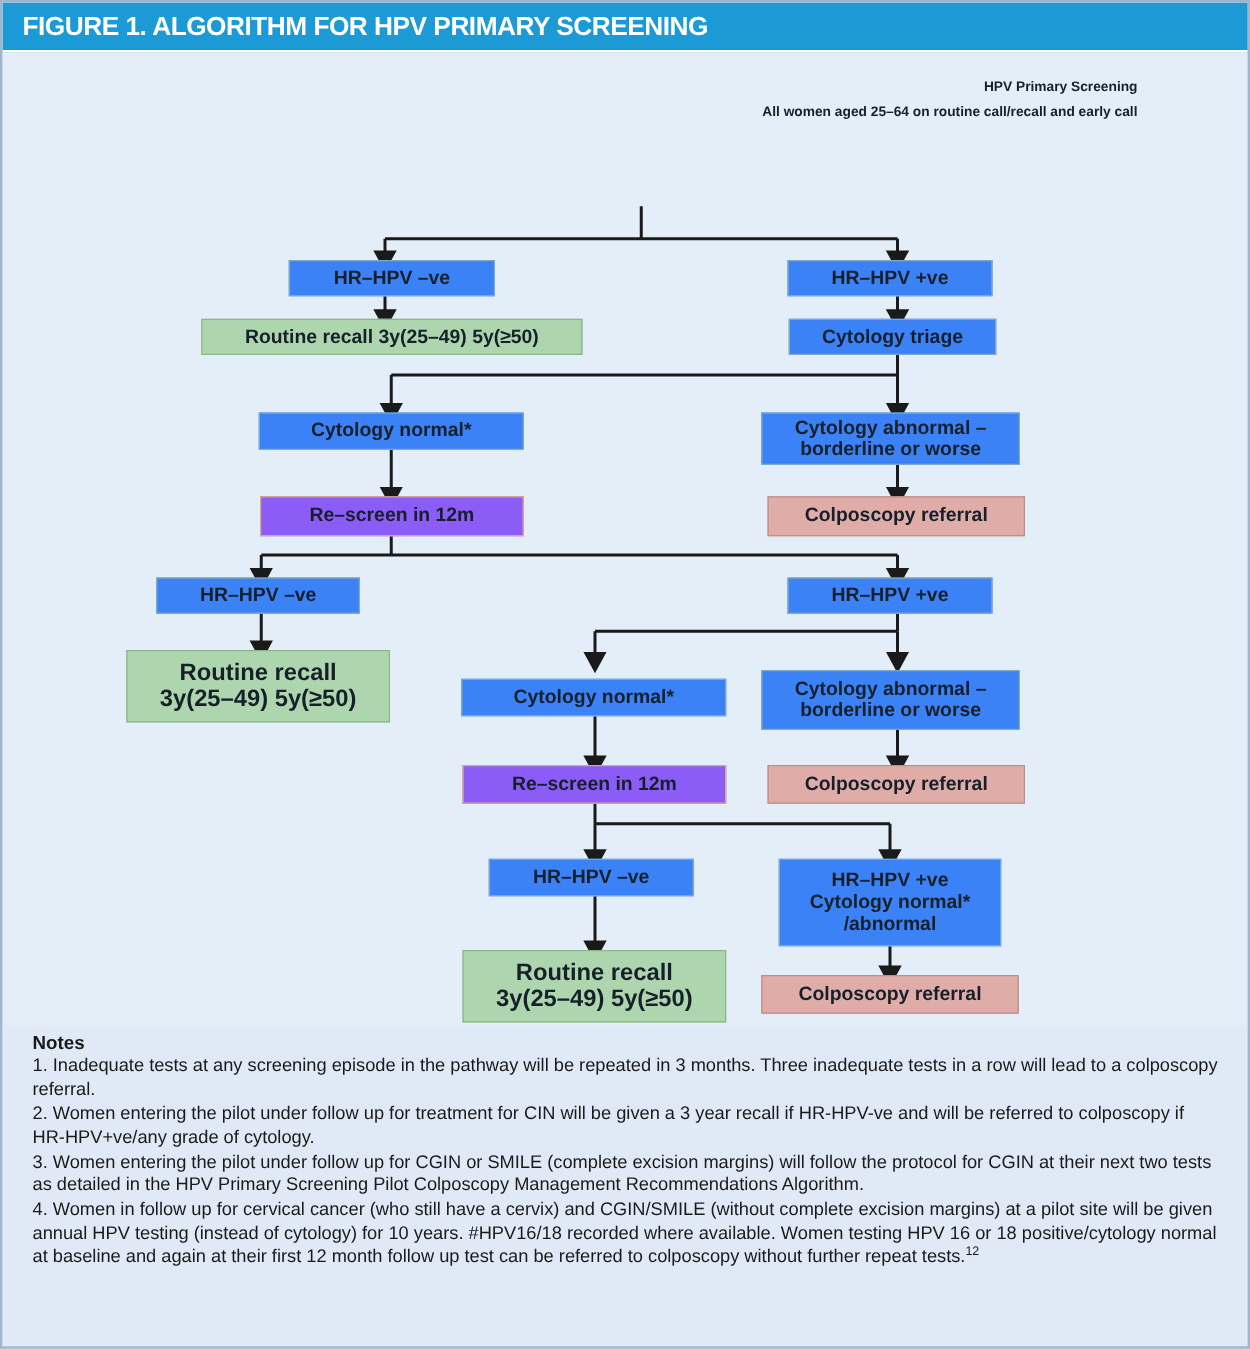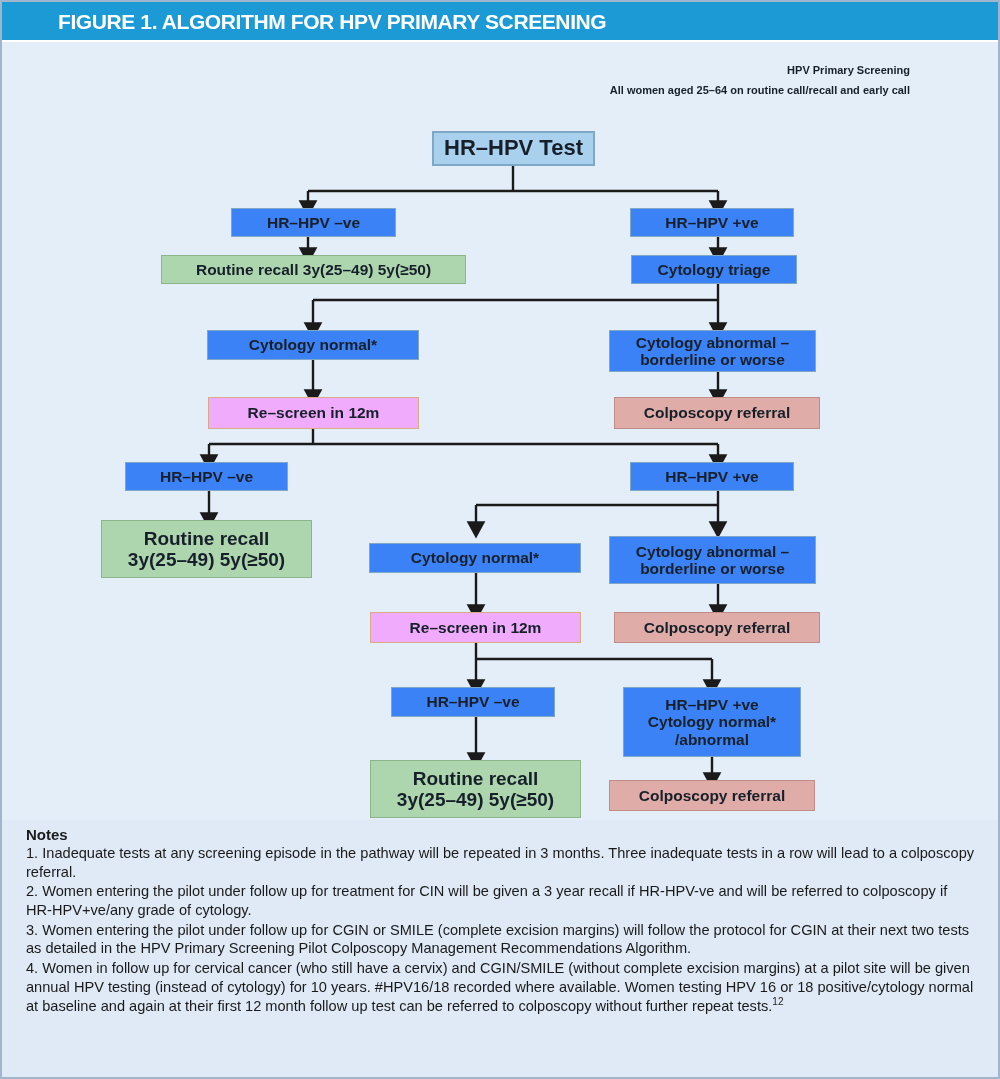--- a/index.html
+++ b/index.html
@@ -23,42 +23,41 @@
     box-sizing:border-box;
     border-bottom:2px solid #ffffff;
   }
   #title-text{
     position:absolute;left:16px;top:8px;
     color:#ffffff;
     font-size:21px;font-weight:bold;
     letter-spacing:-0.4px;
     font-family:"Liberation Sans", sans-serif;
     white-space:nowrap;
-    margin-left:40px;
   }
   
   #diagram{
     position:absolute;left:0;top:40px;width:996px;height:782px;
     background:#e4eef8;
   }
   #edges{position:absolute;left:0;top:0;width:996px;height:782px;}
   .node{
     position:absolute;
     box-sizing:border-box;
     display:flex;align-items:center;justify-content:center;
     text-align:center;
     font-weight:bold;
     color:#17202a;
     line-height:1.12;
     border:1px solid #8ea9bf;
     padding:0 4px;
   }
   .blue  {background:#3b82f6;border-color:#7fa8c6;}
   .green {background:#aed6ae;border-color:#8ab68a;}
-  .orange{background:#f0abfc;border-color:#d9ab83;}
+  .orange{background:#8b5cf6;border-color:#d9ab83;}
   .pink  {background:#dfaca8;border-color:#bf8c88;}
   .root  {background:#a9d0ec;border:2px solid #7fa8c6;font-size:22px;}
   .t15{font-size:15.5px;}
   .t16{font-size:19px;}
   
   .head-line{
     position:absolute;left:0;width:908px;text-align:right;
     font-weight:bold;color:#17202a;font-size:11px;
     font-family:"Liberation Sans", sans-serif;
   }
@@ -138,21 +137,20 @@
 
         <path d="M474,675 L474,718" marker-end="url(#ah)"></path>
 
         <path d="M710,715 L710,738" marker-end="url(#ah)"></path>
       </g>
     </svg>
 
     <div class="head-line" style="top:22px;">HPV Primary Screening</div>
     <div class="head-line" style="top:42px;">All women aged 25–64 on routine call/recall and early call</div>
 
-    <div class="node root" style="left:430px;top:89px;width:163px;height:35px;">HR–HPV Test</div>
 
     <div class="node blue t15" style="left:229px;top:166px;width:165px;height:29px;">HR–HPV –ve</div>
 
     <div class="node blue t15" style="left:628px;top:166px;width:164px;height:29px;">HR–HPV +ve</div>
 
     <div class="node green t15" style="left:159px;top:213px;width:305px;height:29px;">Routine recall 3y(25–49) 5y(≥50)</div>
 
     <div class="node blue t15" style="left:629px;top:213px;width:166px;height:29px;">Cytology triage</div>
 
     <div class="node blue t15" style="left:205px;top:288px;width:212px;height:30px;">Cytology normal*</div>

